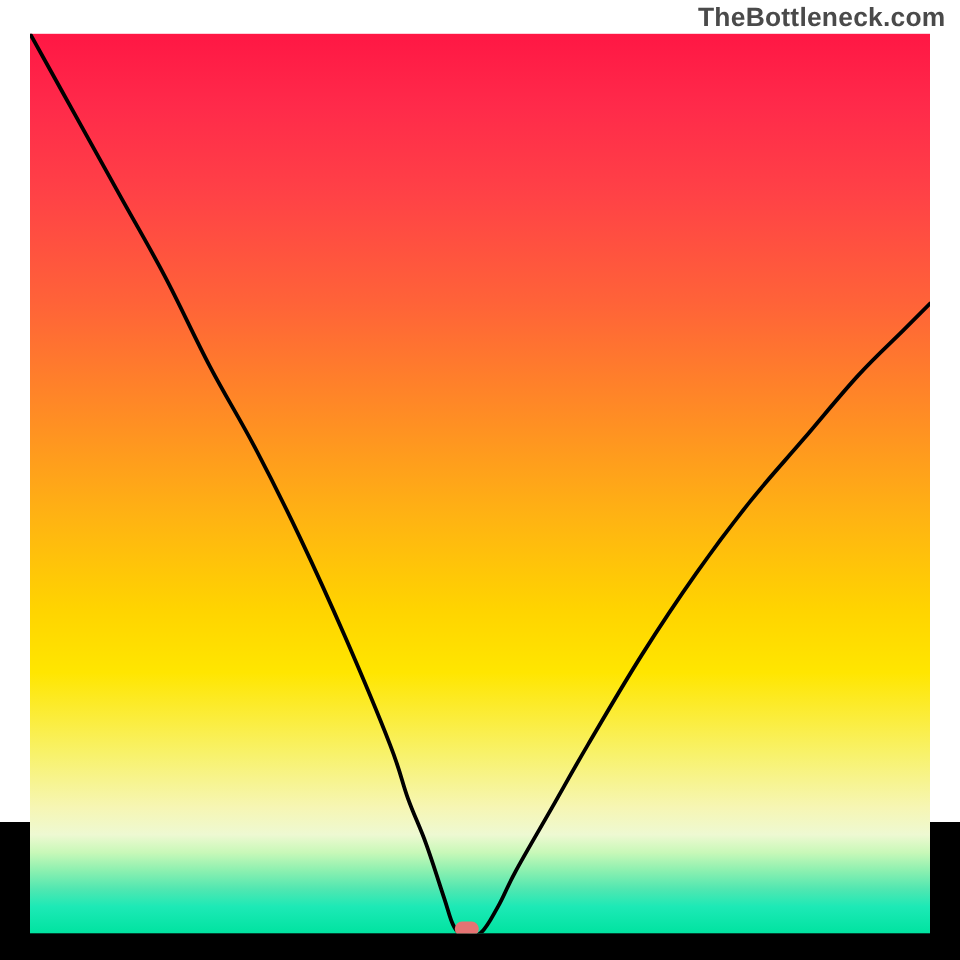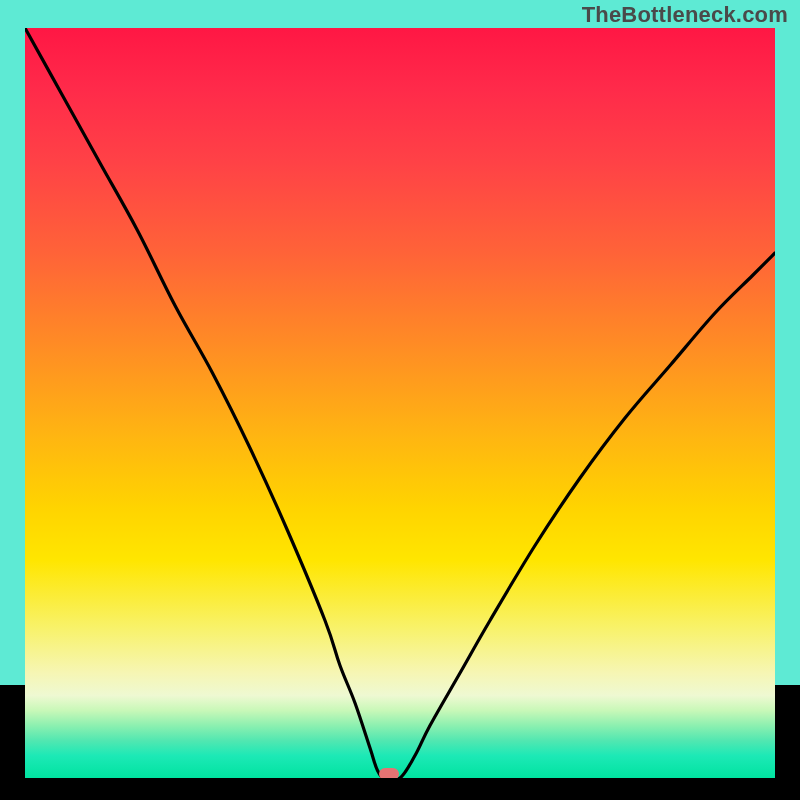--- a/index.html
+++ b/index.html
@@ -8,21 +8,21 @@
     width: 800px;
     height: 800px;
     background: #000;
     overflow: hidden;
     font-family: Arial, Helvetica, sans-serif;
   }
   .frame {
     position: relative;
     width: 800px;
     height: 685px;
-    background: #5eead4;
+    background: #ffffff;
   }
   .attribution {
     position: absolute;
     top: 2px;
     right: 12px;
     color: #4a4a4a;
     font-size: 22px;
     font-weight: 600;
     letter-spacing: 0.2px;
     z-index: 5;

